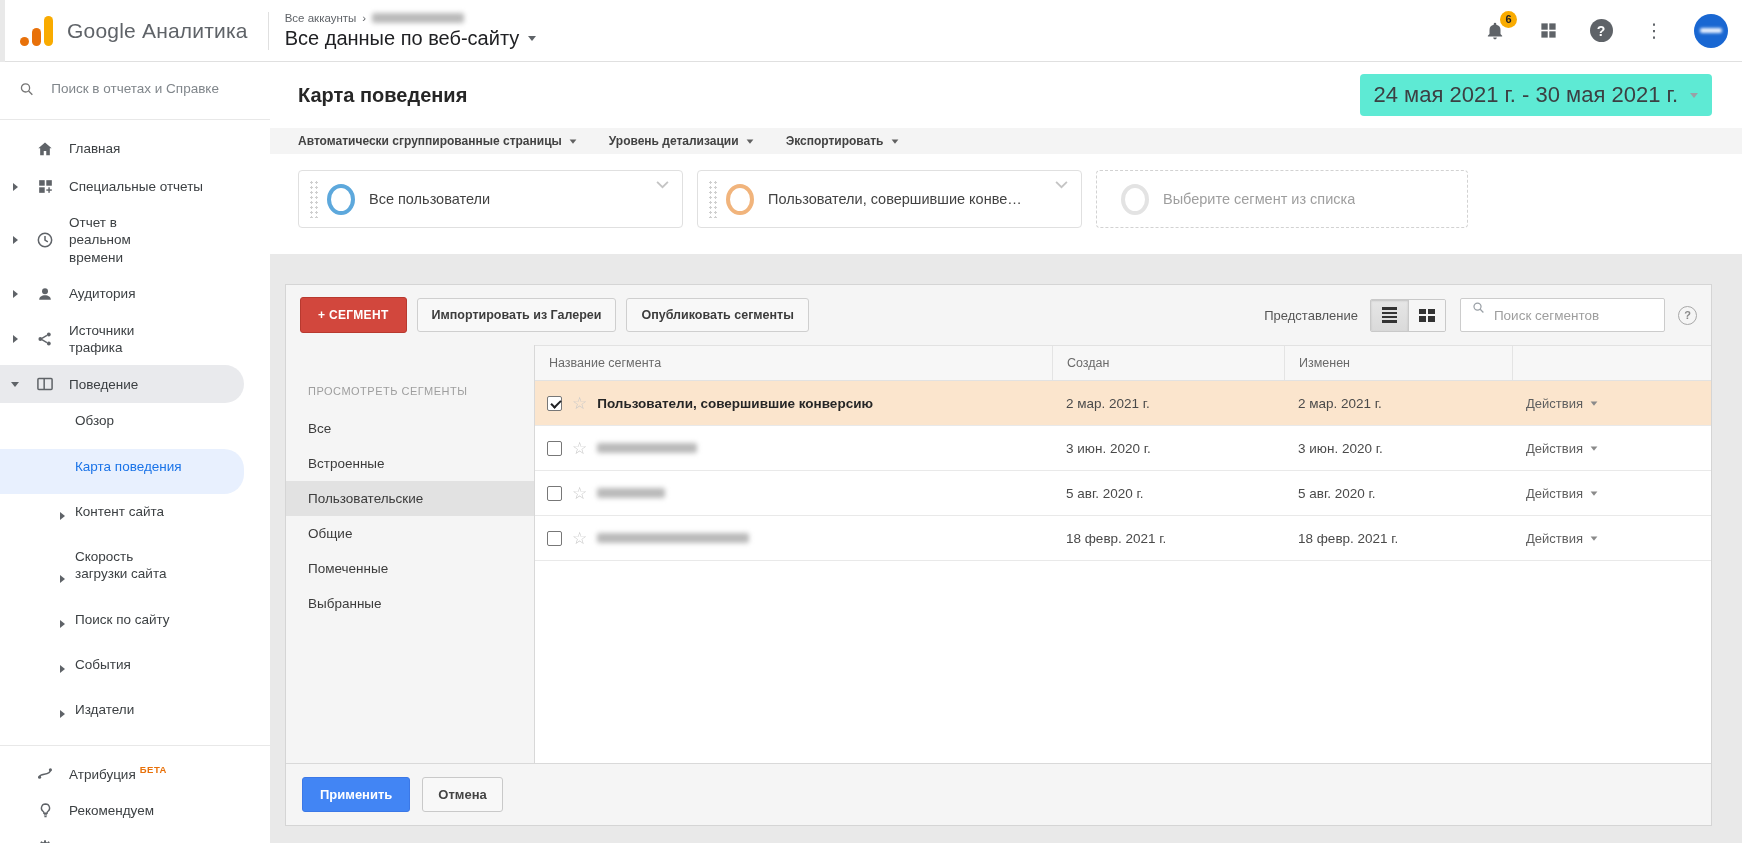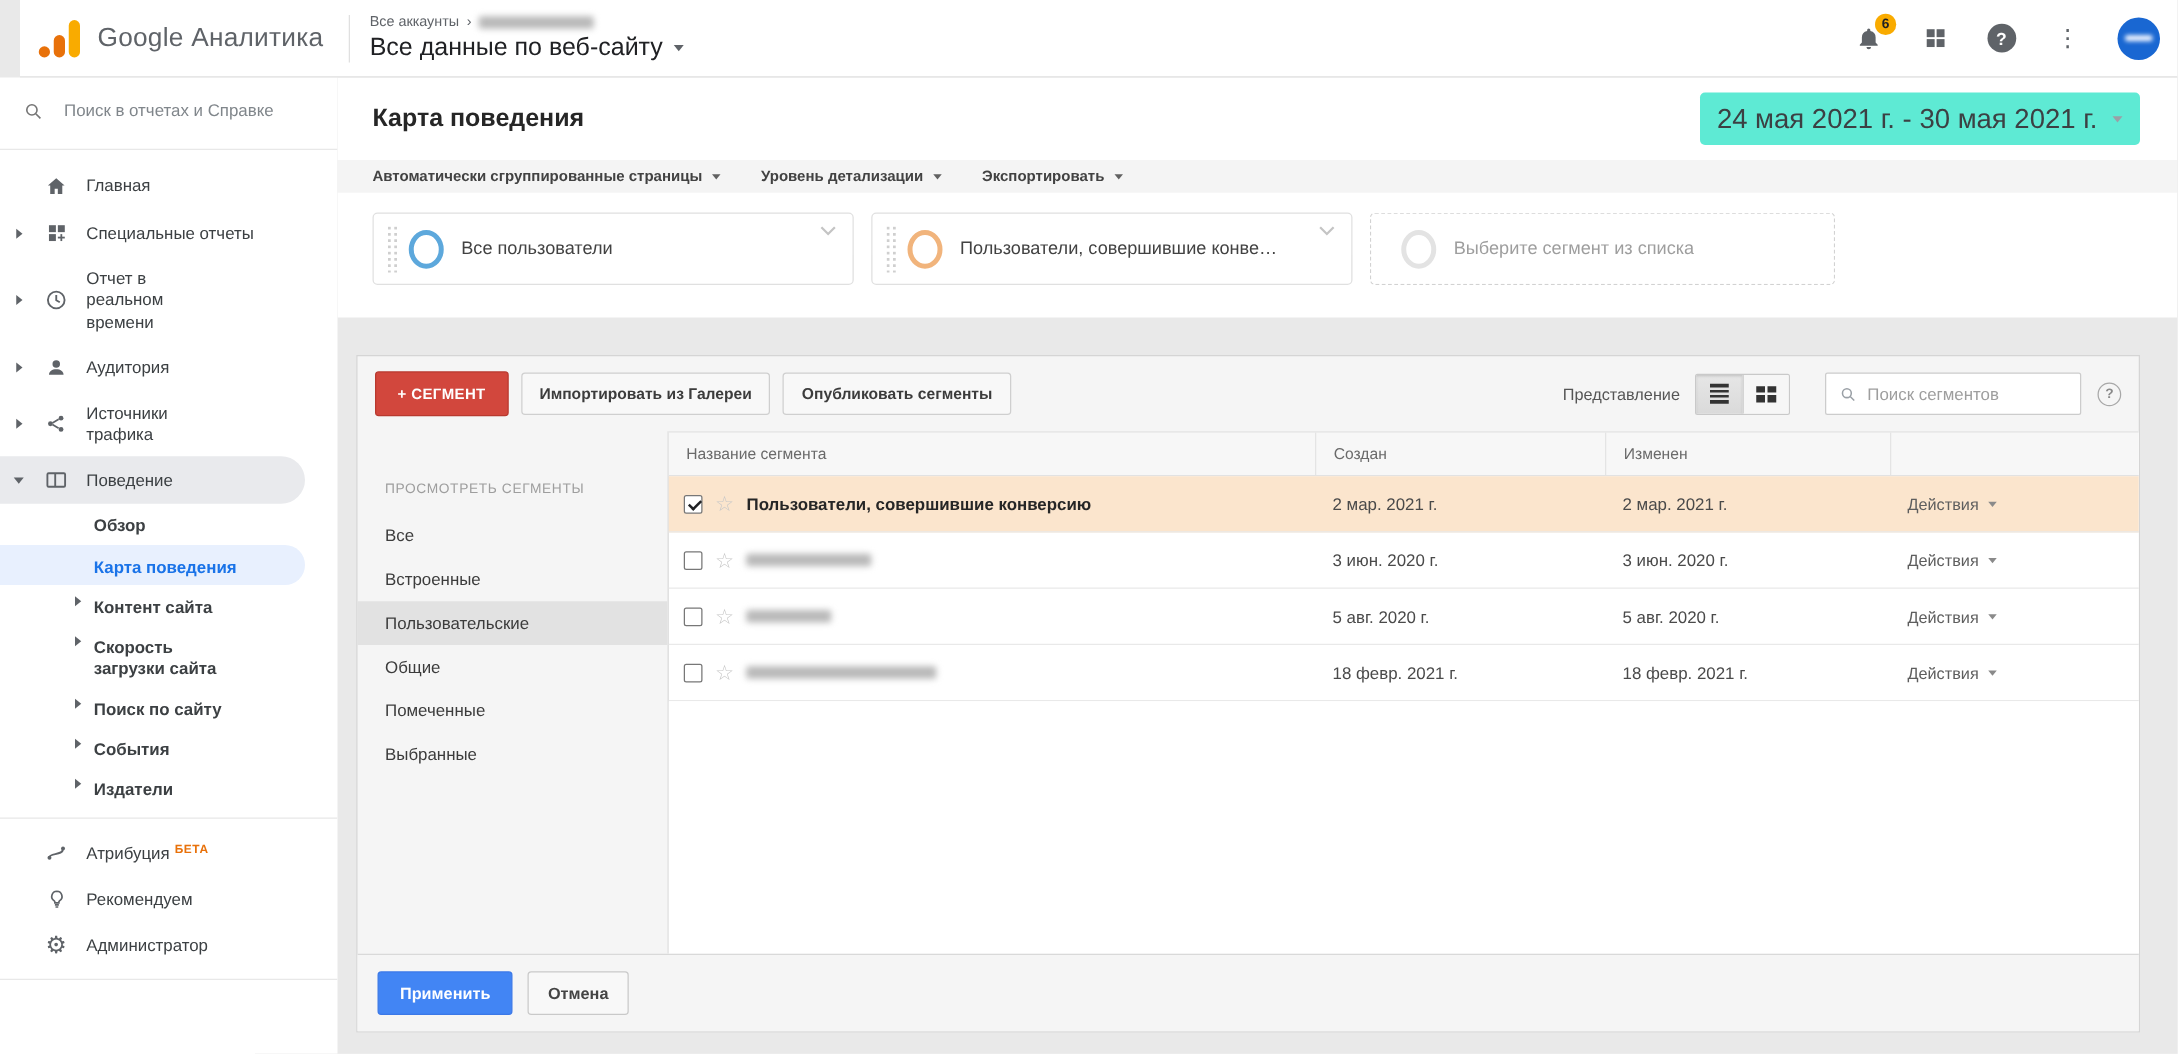--- a/index.html
+++ b/index.html
@@ -4,21 +4,21 @@
 <style>
   * { box-sizing: border-box; margin: 0; padding: 0; }
   html,body { width:1742px; height:843px; }
   body {
     font-family: "Liberation Sans", sans-serif;
     background:#e9e9e9; color:#3c4043; overflow:hidden; position:relative;
   }
 
   
   .topbar {
-    position:absolute; top:0; left:16px; right:0; height:62px; background:#fff;
+    position:absolute; top:0; left:5px; right:0; height:62px; background:#fff;
     border-bottom:1px solid #e0e0e0; display:flex; align-items:center; z-index:5;
   }
   .logo-wrap { display:flex; align-items:center; gap:12px; padding:0 16px 0 14px; cursor:pointer; }
   .ga-logo { width:36px; height:34px; position:relative; }
   .ga-logo .bar-tall { position:absolute; right:2px; top:2px; width:9px; height:30px; background:#f9ab00; border-radius:4.5px; }
   .ga-logo .bar-mid  { position:absolute; left:13px; top:14px; width:9px; height:18px; background:#e8710a; border-radius:4.5px; }
   .ga-logo .dot      { position:absolute; left:1px; top:23px; width:9px; height:9px; background:#e8710a; border-radius:50%; }
   .product-name { font-size:21px; color:#5f6368; letter-spacing:.2px; }
   .topbar-divider { width:1px; height:38px; background:#e0e0e0; margin:0 16px 0 4px; }
   .crumb-block { display:flex; flex-direction:column; justify-content:center; gap:3px; }
@@ -47,21 +47,21 @@
   .sidebar { position:absolute; top:62px; left:0; bottom:0; width:270px; background:#fff; overflow:hidden; }
   .side-search { height:58px; display:flex; align-items:center; gap:16px; padding:0 14px 4px 18px; border-bottom:1px solid #e8e8e8; }
   .side-search input { border:none; outline:none; font-size:13.5px; color:#3c4043; width:100%; font-family:"Liberation Sans",sans-serif; }
   .side-search input::placeholder { color:#80868b; }
   .nav { padding-top:10px; font-size:13.5px; }
   .nav-item { display:flex; align-items:center; padding:9px 0; cursor:pointer; position:relative; }
   .nav-item .arrow-slot { width:30px; display:flex; justify-content:center; flex:none; }
   .nav-item .icon-slot { width:30px; display:flex; justify-content:center; flex:none; color:#5f6368; }
   .nav-item .nav-label { margin-left:9px; max-width:148px; line-height:1.28; color:#3c4043; }
   .nav-section { padding:13px 0 5px 30px; font-size:12px; color:#5f6368; letter-spacing:.4px; }
-  .nav-sub { display:flex; align-items:flex-start; padding:9px 0 6px 75px; cursor:pointer;font-weight:bold; }
+  .nav-sub { display:flex; align-items:flex-end; padding:9px 0 19px 75px; cursor:pointer; }
   .nav-sub.with-arrow { padding-left:60px; }
   .nav-sub .arrow-slot-sm { width:15px; flex:none; display:flex; }
   .nav-sub .nav-label { max-width:150px; line-height:1.28; color:#3c4043; margin-left:0; }
   .nav-item.selected-gray { background:#e9eaed; border-radius:0 20px 20px 0; margin-right:26px; }
   .nav-sub.active-blue { background:#e8f0fe; border-radius:0 20px 20px 0; margin-right:26px; }
   .nav-sub.active-blue .nav-label { color:#1a73e8; }
   .nav-divider { border-top:1px solid #e8e8e8; margin:8px 0; }
   .beta-badge { font-size:9.5px; font-weight:bold; color:#e8710a; letter-spacing:.5px; vertical-align:super; margin-left:4px; }
   .gear-glyph { font-size:19px; line-height:1; color:#5f6368; }
 
@@ -94,21 +94,21 @@
   .pt-spacer { flex:1; }
   .view-label { font-size:13px; color:#555; margin-right:12px; }
   .toggle-group { display:flex; border:1px solid #c9c9c9; border-radius:2px; overflow:hidden; }
   .toggle-btn { width:37px; height:31px; display:flex; align-items:center; justify-content:center; background:#f6f6f6; cursor:pointer; }
   .toggle-btn.pressed { background:linear-gradient(#e6e6e6,#dadada); box-shadow:inset 0 1px 2px rgba(0,0,0,.15); }
   .toggle-btn + .toggle-btn { border-left:1px solid #c9c9c9; }
   .icon-list-view { display:flex; flex-direction:column; gap:2px; }
   .icon-list-view span { width:15px; height:2.4px; background:#333; display:block; }
   .icon-grid-view { display:grid; grid-template-columns:7px 7px; grid-gap:2px; }
   .icon-grid-view span { width:7px; height:5.5px; background:#333; display:block; }
-  .seg-search { margin-left:28px; width:205px; height:34px; background:#fff; border:1px solid #ccc; border-radius:2px; display:flex; align-items:center; gap:8px; padding:0 10px; }
+  .seg-search { margin-left:14px; width:205px; height:34px; background:#fff; border:1px solid #ccc; border-radius:2px; display:flex; gap:8px; padding:0 10px; }
   .seg-search input { border:none; outline:none; width:100%; font-size:13.5px; color:#3c4043; font-family:"Liberation Sans",sans-serif; }
   .seg-search input::placeholder { color:#9e9e9e; }
   .panel-help { margin-left:13px; width:19px; height:19px; border-radius:50%; border:1.5px solid #a8a8a8; color:#8a8a8a; font-size:11px; font-weight:bold; display:flex; align-items:center; justify-content:center; cursor:pointer; }
 
   .panel-body { flex:1; display:flex; min-height:0; }
   .filters { width:248px; flex:none; padding-top:40px; }
   .filters-title { margin:0 0 14px 22px; font-size:11px; color:#9e9e9e; letter-spacing:.5px; }
   .filter-item { padding:10px 22px; font-size:13.5px; color:#3c3c3c; cursor:pointer; }
   .filter-item.selected { background:#e2e2e2; }
 

